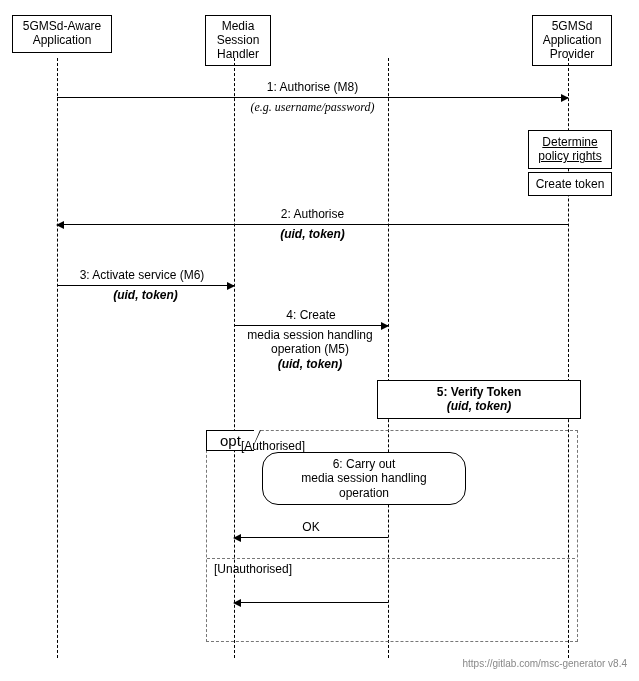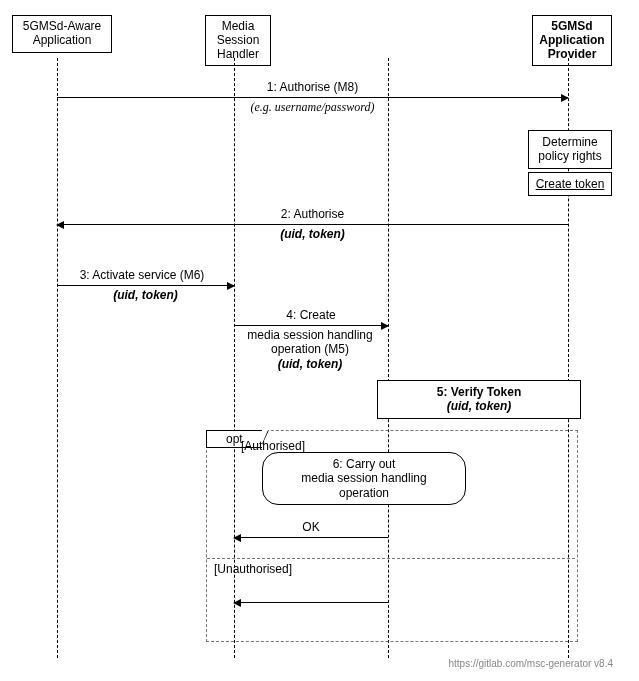--- a/index.html
+++ b/index.html
@@ -75,22 +75,22 @@
     position: absolute;
     border: 1px dashed #777;
   }
   .frag-label {
     position: absolute;
     left: -1px;
     top: -1px;
     border: 1px solid #000;
     border-right: none;
     background: #fff;
-    font-size: 12px;
-    padding: 1px 19px;
+    font-size: 15px;
+    padding: 1px 13px;
     text-align: center;
   }
   .frag-label::after{
     content:"";
     position:absolute;
     right:-6px; top:-1px;
     width:0;height:0;
     border-top: 14px solid #fff;
     border-right:6px solid transparent;
   }
@@ -121,43 +121,43 @@
 </head>
 <body>
 
 <div class="diagram">
 
   <div class="participant" style="left:2px; width:86px;"><span style="white-space:pre-line">5GMSd-Aware
 Application</span></div>
   <div class="participant" style="left:195px; width:52px;"><span style="white-space:pre-line">Media
 Session
 Handler</span></div>
-  <div class="participant" style="left:522px; width:66px;font-weight:bold;"><span style="white-space:pre-line">5GMSd
+  <div class="participant" style="left:522px; width:66px;"><span style="white-space:pre-line">5GMSd
 Application
 Provider</span></div>
 
   <div class="lifeline" style="left:47px; height:600px;"></div>
   <div class="lifeline" style="left:224px; height:600px;"></div>
   <div class="lifeline" style="left:378px; height:600px;"></div>
   <div class="lifeline" style="left:558px; height:600px;"></div>
 
   <div class="msg-label" style="left:47px; top:70px; width:511px;">
     <span>1: Authorise (M8)</span>
   </div>
   <div class="arrow-line arrow-head-right" style="left:47px; top:87px; width:511px;"></div>
   <div class="msg-label italic" style="left:47px; top:90px; width:511px;font-family:Liberation Serif, serif;">
     <span>(e.g. username/password)</span>
   </div>
 
-  <div class="proc-box" style="left:518px; top:120px; width:70px;">
+  <div class="proc-box" style="left:518px; top:120px; width:70px;text-decoration:underline;">
     <span style="white-space:pre-line">Determine
 policy rights</span>
   </div>
 
-  <div class="proc-box" style="left:518px; top:162px; width:70px;text-decoration:underline;">
+  <div class="proc-box" style="left:518px; top:162px; width:70px;">
     <span>Create token</span>
   </div>
 
   <div class="msg-label" style="left:47px; top:197px; width:511px;">
     <span>2: Authorise</span>
   </div>
   <div class="arrow-line arrow-head-left" style="left:47px; top:214px; width:511px;"></div>
   <div class="msg-label italic bold" style="left:47px; top:217px; width:511px;">
     <span>(uid, token)</span>
   </div>
@@ -206,16 +206,16 @@
   </div>
   <div class="arrow-line arrow-head-left" style="left:224px; top:527px; width:154px;"></div>
 
   <div class="sep" style="left:197px; top:548px; width:368px;"></div>
   <div class="guard" style="left:204px; top:552px;">
     <span>[Unauthorised]</span>
   </div>
 
   <div class="arrow-line arrow-head-left" style="left:224px; top:592px; width:154px;"></div>
 
-  <div class="footer" style="right:16px; top:648px;">
+  <div class="footer" style="right:2px; top:648px;">
     <span>https://gitlab.com/msc-generator v8.4</span>
   </div>
 </div>
 
 </body></html>

